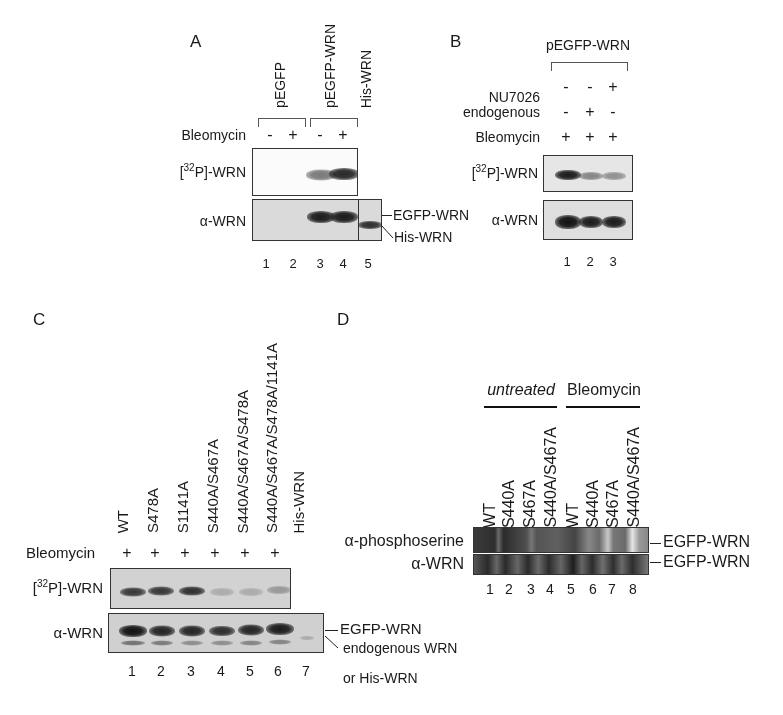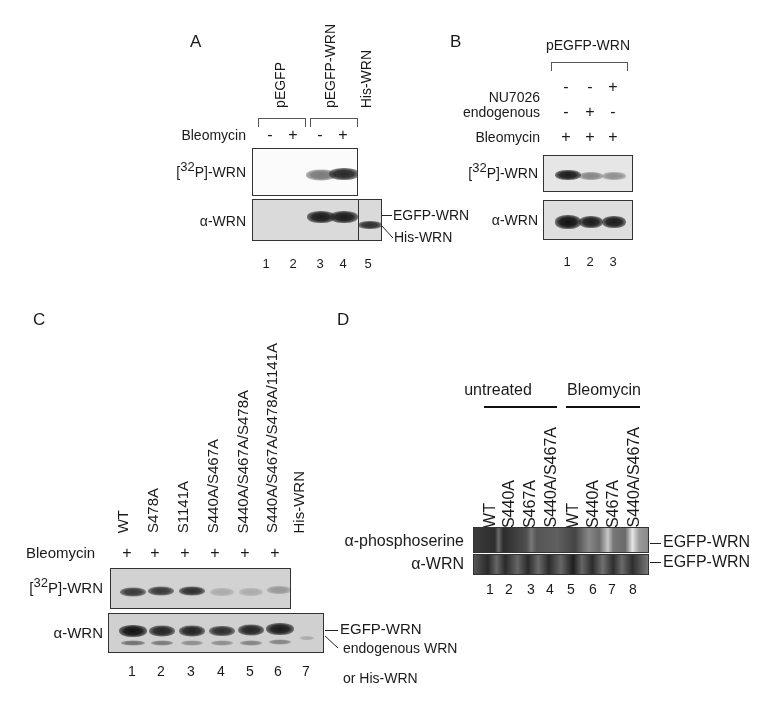--- a/index.html
+++ b/index.html
@@ -14,21 +14,21 @@
   .rot { position:absolute; bottom:0; writing-mode:vertical-rl; transform:rotate(180deg);
          white-space:nowrap; line-height:16px; width:16px; }
   .sign { position:absolute; transform:translateX(-50%); line-height:16px; font-size:16px; }
   .bracket { position:absolute; border:1px solid #555; border-bottom:none; height:8px; }
   .blot { position:absolute; border:1px solid #333; box-sizing:border-box; overflow:hidden; }
   .band { position:absolute; border-radius:45%; transform:translate(-50%,-50%);
           background:radial-gradient(ellipse at center, #111 0%, #222 45%, rgba(40,40,40,0.6) 70%, rgba(60,60,60,0) 100%); }
   .num { position:absolute; transform:translateX(-50%); line-height:16px; }
   .tick { position:absolute; background:#222; height:1px; }
   .sep { position:absolute; top:0; bottom:0; width:1px; background:#333; }
-  sup { font-size:13px; vertical-align:6px; line-height:0; }
+  sup { font-size:10px; vertical-align:6px; line-height:0; }
   .fs14 { font-size:14px; }
   .fs15 { font-size:15px; }
   .fs16 { font-size:16px; }
   .fs13 { font-size:13px; }
 </style>
 </head>
 <body>
 
 <div>
   <div class="letter" style="left:190px;top:33px;">A</div>
@@ -174,21 +174,21 @@
   <div class="num fs14" style="left:191px;top:663px;">3</div>
   <div class="num fs14" style="left:221px;top:663px;">4</div>
   <div class="num fs14" style="left:250px;top:663px;">5</div>
   <div class="num fs14" style="left:278px;top:663px;">6</div>
   <div class="num fs14" style="left:306px;top:663px;">7</div>
 </div>
 
 <div>
   <div class="letter" style="left:337px;top:311px;">D</div>
 
-  <div class="lbl c fs16" style="left:498px;top:382px;">untreated</div>
+  <div class="lbl c fs16" style="left:521px;top:382px;font-style:italic;">untreated</div>
   <div class="lbl c fs16" style="left:604px;top:382px;">Bleomycin</div>
   <div class="abs" style="left:484px;top:406px;width:73px;height:2px;background:#111;"></div>
   <div class="abs" style="left:566px;top:406px;width:74px;height:2px;background:#111;"></div>
 
   <div class="rotwrap fs16" style="top:412px;height:116px;">
     <div class="rot" style="left:482px;">WT</div>
     <div class="rot" style="left:501px;">S440A</div>
     <div class="rot" style="left:522px;">S467A</div>
     <div class="rot" style="left:543px;">S440A/S467A</div>
     <div class="rot" style="left:565px;">WT</div>

